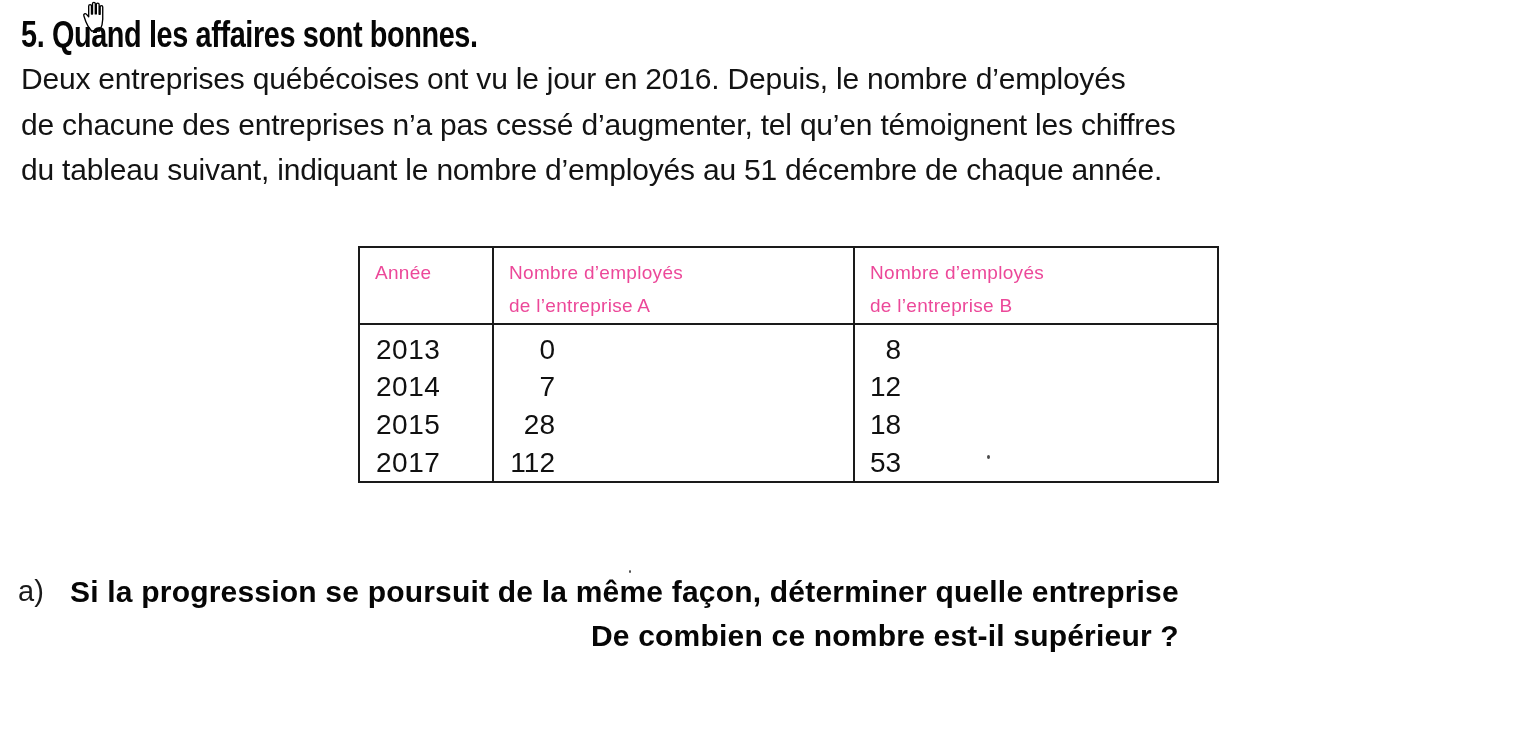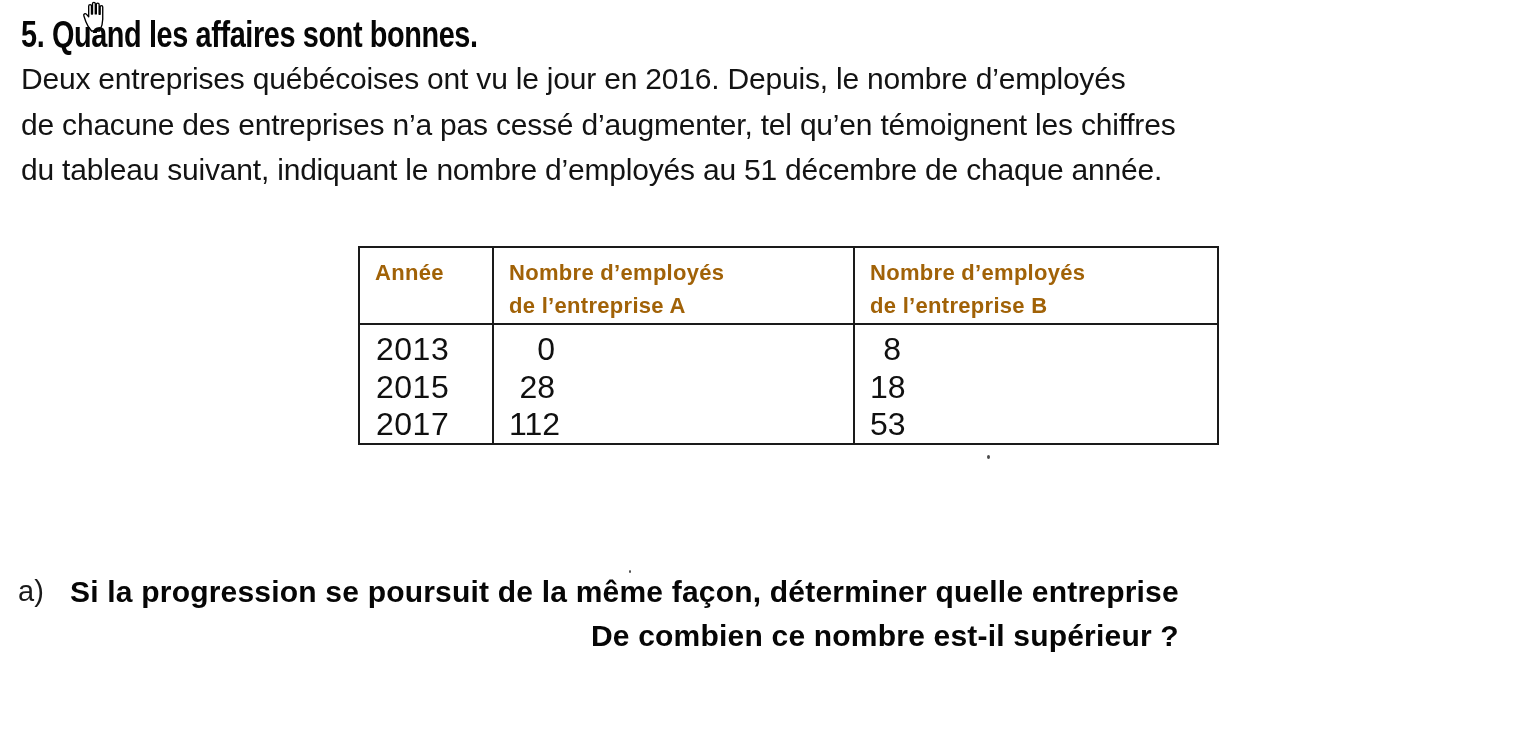--- a/index.html
+++ b/index.html
@@ -65,34 +65,34 @@
   table.employees th, table.employees td {
     border: 2px solid #1a1a1a;
     vertical-align: top;
     text-align: left;
   }
   th.col-year  { width: 134px; }
   th.col-a     { width: 361px; }
   th.col-b     { width: 364px; }
   table.employees thead th {
     height: 77px;
-    font-weight: bold;
-    font-size: 22px;
+    font-weight: normal;
+    font-size: 19px;
     line-height: 33px;
     padding: 8px 0 0 15px;
     white-space: pre-line;
     letter-spacing: 0.3px;
-    color: #a16207;
+    color: #ec4899;
   }
   table.employees tbody td {
     border-top: none;
     border-bottom: none;
     height: 38px;
     vertical-align: middle;
-    font-size: 32px;
+    font-size: 28px;
   }
   table.employees tbody tr:first-child td { padding-top: 6px; height: 44px; }
   table.employees tbody tr:last-child td  { border-bottom: 2px solid #1a1a1a; }
   td.cell-year { padding-left: 16px; letter-spacing: 0.5px; }
   .num { display: inline-block; text-align: right; }
   td.cell-a .num { width: 46px; margin-left: 15px; }
   td.cell-b .num { width: 31px; margin-left: 15px; }
 
   
   .question {
@@ -163,20 +163,25 @@
 de l’entreprise B</th>
         </tr>
       </thead>
       <tbody>
         <tr>
           <td class="cell-year">2013</td>
           <td class="cell-a"><span class="num">0</span></td>
           <td class="cell-b"><span class="num">8</span></td>
         </tr>
         <tr>
+          <td class="cell-year">2014</td>
+          <td class="cell-a"><span class="num">7</span></td>
+          <td class="cell-b"><span class="num">12</span></td>
+        </tr>
+        <tr>
           <td class="cell-year">2015</td>
           <td class="cell-a"><span class="num">28</span></td>
           <td class="cell-b"><span class="num">18</span></td>
         </tr>
         <tr>
           <td class="cell-year">2017</td>
           <td class="cell-a"><span class="num">112</span></td>
           <td class="cell-b"><span class="num">53</span></td>
         </tr>
       </tbody>

